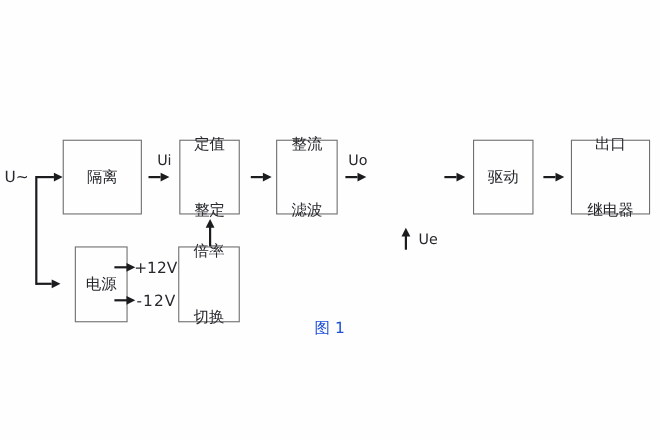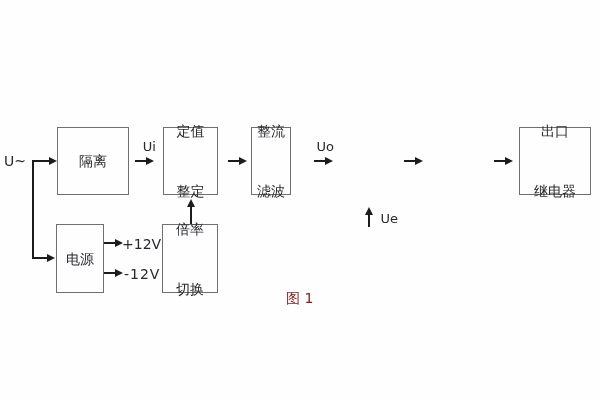--- a/index.html
+++ b/index.html
@@ -34,50 +34,53 @@
   .hline{position:absolute;height:2px;background:#1b1c1e;}
   .vline{position:absolute;width:2px;background:#1b1c1e;}
   .arr-r{position:absolute;width:0;height:0;
     border-top:4px solid transparent;border-bottom:4px solid transparent;
     border-left:8px solid #1b1c1e;}
   .arr-u{position:absolute;width:0;height:0;
     border-left:4px solid transparent;border-right:4px solid transparent;
     border-bottom:8px solid #1b1c1e;}
   .caption{
     position:absolute;
-    color:#7f1d1d;font-size:14px;
+    color:#1d4ed8;font-size:14px;
   }
 </style>
 </head>
 <body>
 
 <div class="stage">
 
   <div class="box" style="left:57px;top:127px;width:72px;height:68px">
     <span>隔离</span>
   </div>
 
   <div class="box" style="left:163px;top:127px;width:55px;height:68px">
     <span>定值</span>
     <span>整定</span>
   </div>
 
-  <div class="box" style="left:251px;top:127px;width:40px;height:68px">
+  <div class="box" style="left:251px;top:127px;width:56px;height:68px">
     <span>整流</span>
     <span>滤波</span>
   </div>
 
 
+  <div class="box" style="left:430px;top:127px;width:55px;height:68px">
+    <span>驱动</span>
+  </div>
 
   <div class="box" style="left:519px;top:127px;width:72px;height:68px">
     <span>出口</span>
     <span>继电器</span>
   </div>
 
-  <div class="box" style="left:56px;top:224px;width:48px;height:69px">
+  <div class="box" style="left:68px;top:224px;width:48px;height:69px">
     <span>电源</span>
   </div>
 
   <div class="box" style="left:162px;top:224px;width:56px;height:69px">
     <span>倍率</span>
     <span>切换</span>
   </div>
 
 
   <span class="lbl" style="left:4px;top:154px;font-size:14px">U~</span>

